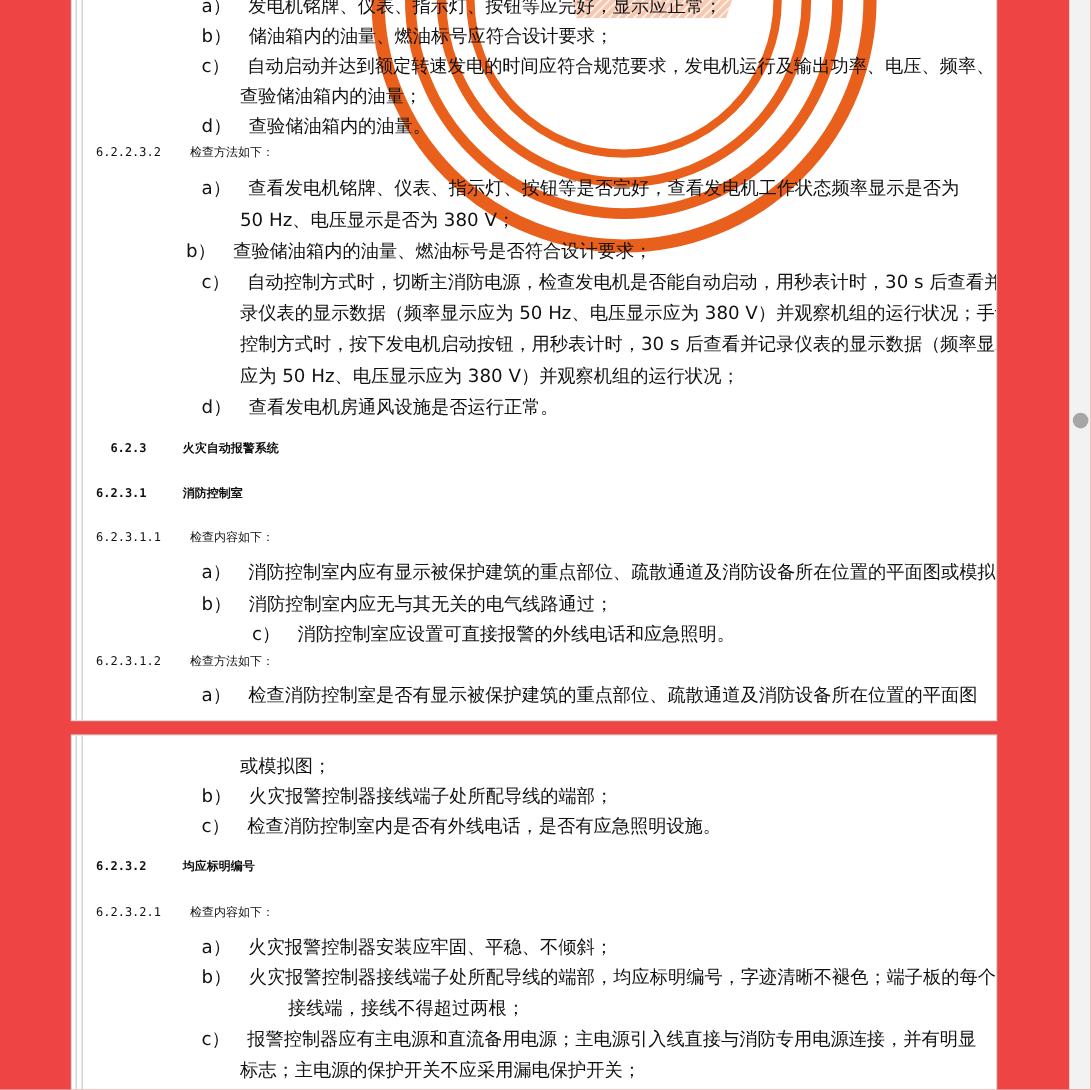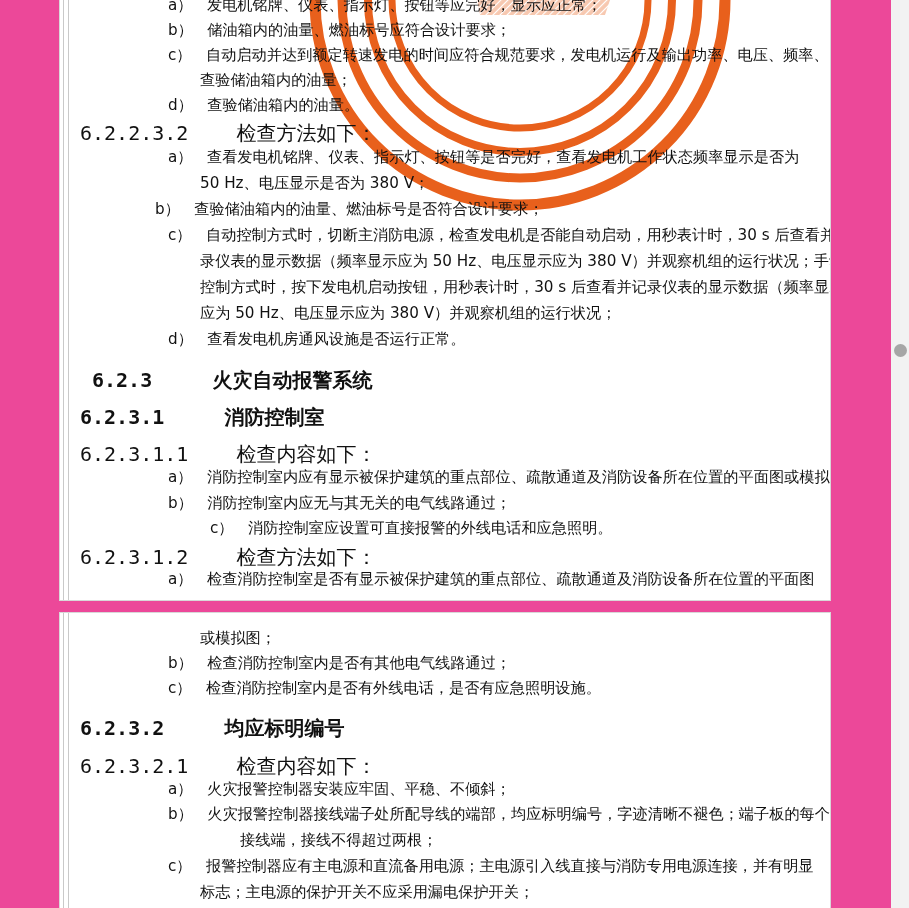--- a/index.html
+++ b/index.html
@@ -12,21 +12,21 @@
     height: 908px;
     overflow: hidden;
     font-family: "DejaVu Sans", "Liberation Sans", sans-serif;
     position: relative;
   }
   .viewer {
     position: absolute;
     left: 0; top: 0;
     width: 909px;
     height: 908px;
-    background: #ec4899;
+    background: #ef4444;
     overflow: hidden;
   }
   .page {
     position: absolute;
     background: #ffffff;
     left: 60px;
     width: 770px;
     box-shadow: 0 0 0 1px #d8d8d8;
     overflow: hidden;
   }
@@ -78,21 +78,21 @@
     white-space: pre;
     line-height: 1.0;
     position: absolute;
     letter-spacing: 0px;
   }
   .heading {
     font-weight: bold;
   }
   .seclabel {
     font-family: "DejaVu Sans Mono", "Liberation Mono", monospace;
-    font-size: 20px;
+    font-size: 10px;
   }
   
   .scrollbar {
     position: absolute;
     right: 0;
     top: 0;
     width: 18px;
     height: 908px;
     background: #f2f2f2;
   }
@@ -160,21 +160,21 @@
       </div>
     </div>
   </div>
 
   <div class="page page-2">
     <div class="page-inner">
       <div class="rule r1"></div>
       <div class="rule r2"></div>
       <div class="content">
         <div class="line" style="left:140px; top:18px;">或模拟图；</div>
-        <div class="line" style="left:108px; top:43px;">b）   检查消防控制室内是否有其他电气线路通过；</div>
+        <div class="line" style="left:108px; top:43px;">b）   火灾报警控制器接线端子处所配导线的端部；</div>
         <div class="line" style="left:108px; top:68px;">c）   检查消防控制室内是否有外线电话，是否有应急照明设施。</div>
         <div class="line seclabel heading" style="left:20px; top:105px;">6.2.3.2     均应标明编号</div>
         <div class="line seclabel" style="left:20px; top:143px;">6.2.3.2.1    检查内容如下：</div>
         <div class="line" style="left:108px; top:169px;">a）   火灾报警控制器安装应牢固、平稳、不倾斜；</div>
         <div class="line" style="left:108px; top:194px;">b）   火灾报警控制器接线端子处所配导线的端部，均应标明编号，字迹清晰不褪色；端子板的每个</div>
         <div class="line" style="left:140px; top:220px;margin-left:40px;">接线端，接线不得超过两根；</div>
         <div class="line" style="left:108px; top:246px;">c）   报警控制器应有主电源和直流备用电源；主电源引入线直接与消防专用电源连接，并有明显</div>
         <div class="line" style="left:140px; top:272px;">标志；主电源的保护开关不应采用漏电保护开关；</div>
 
       </div>

